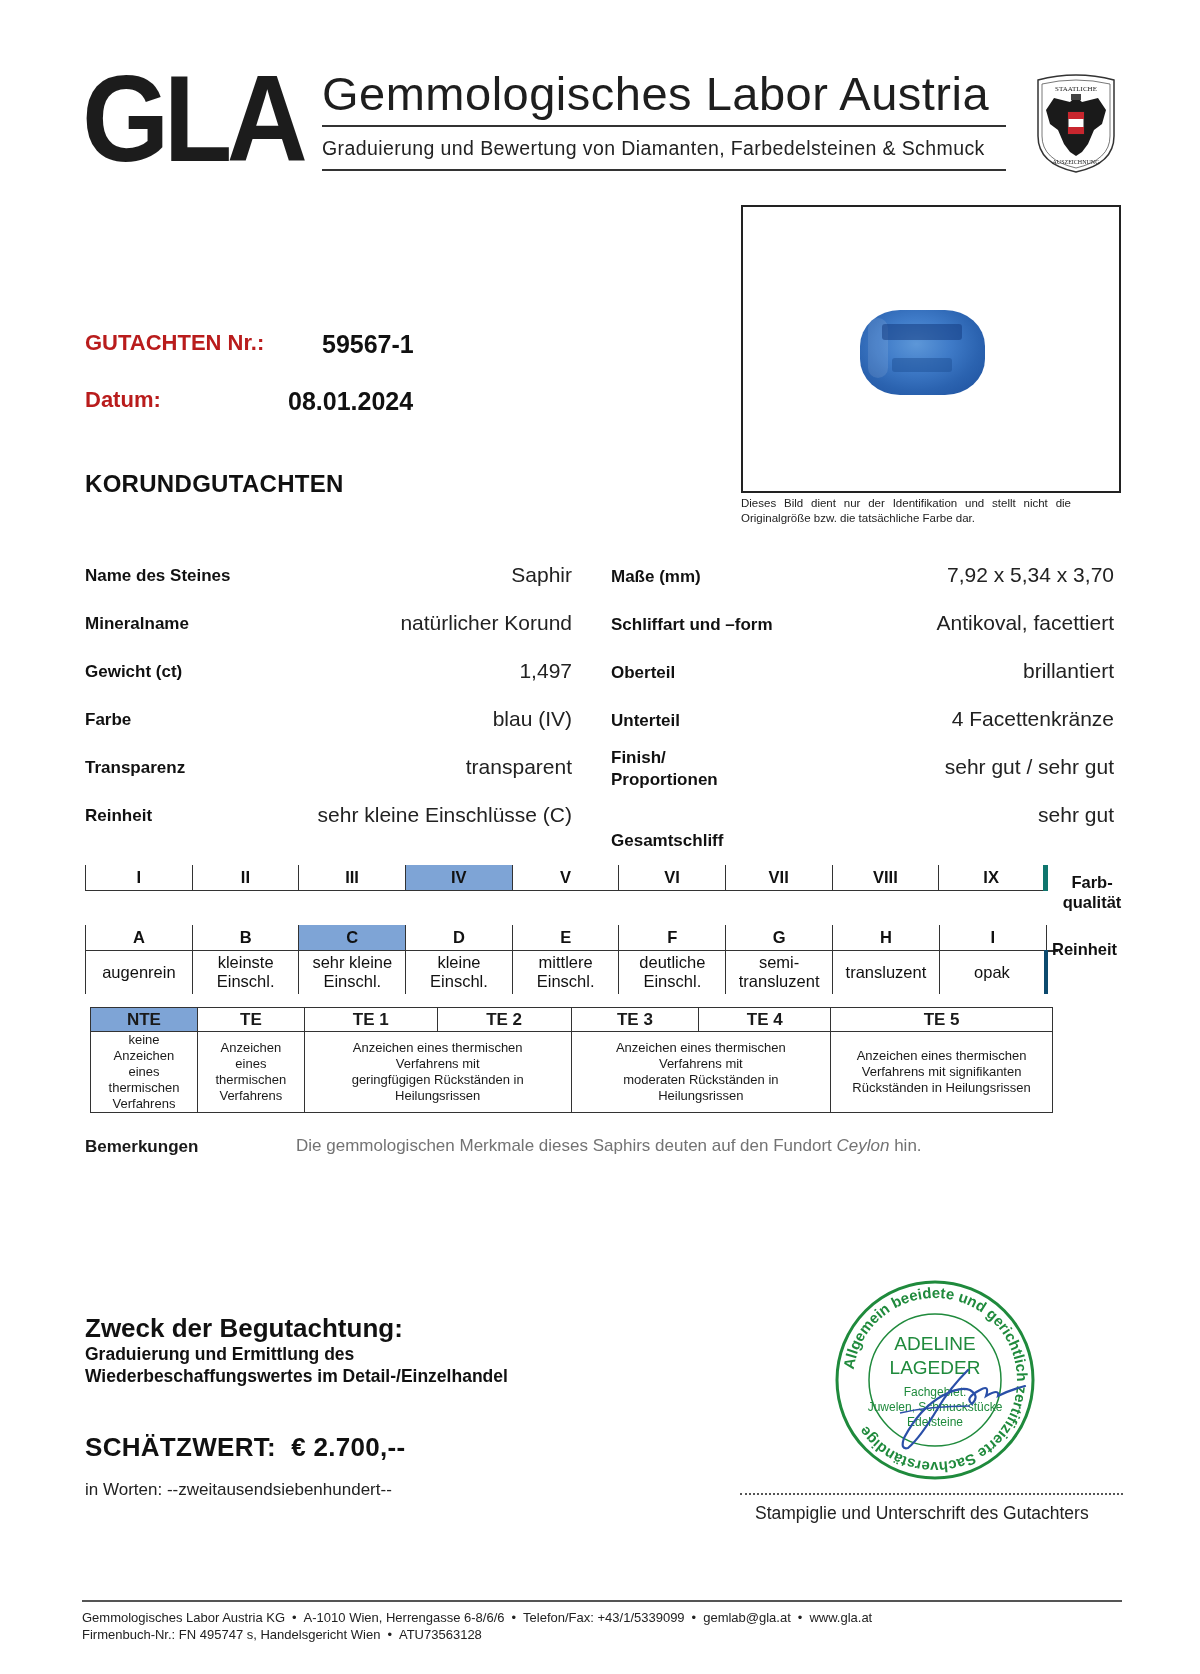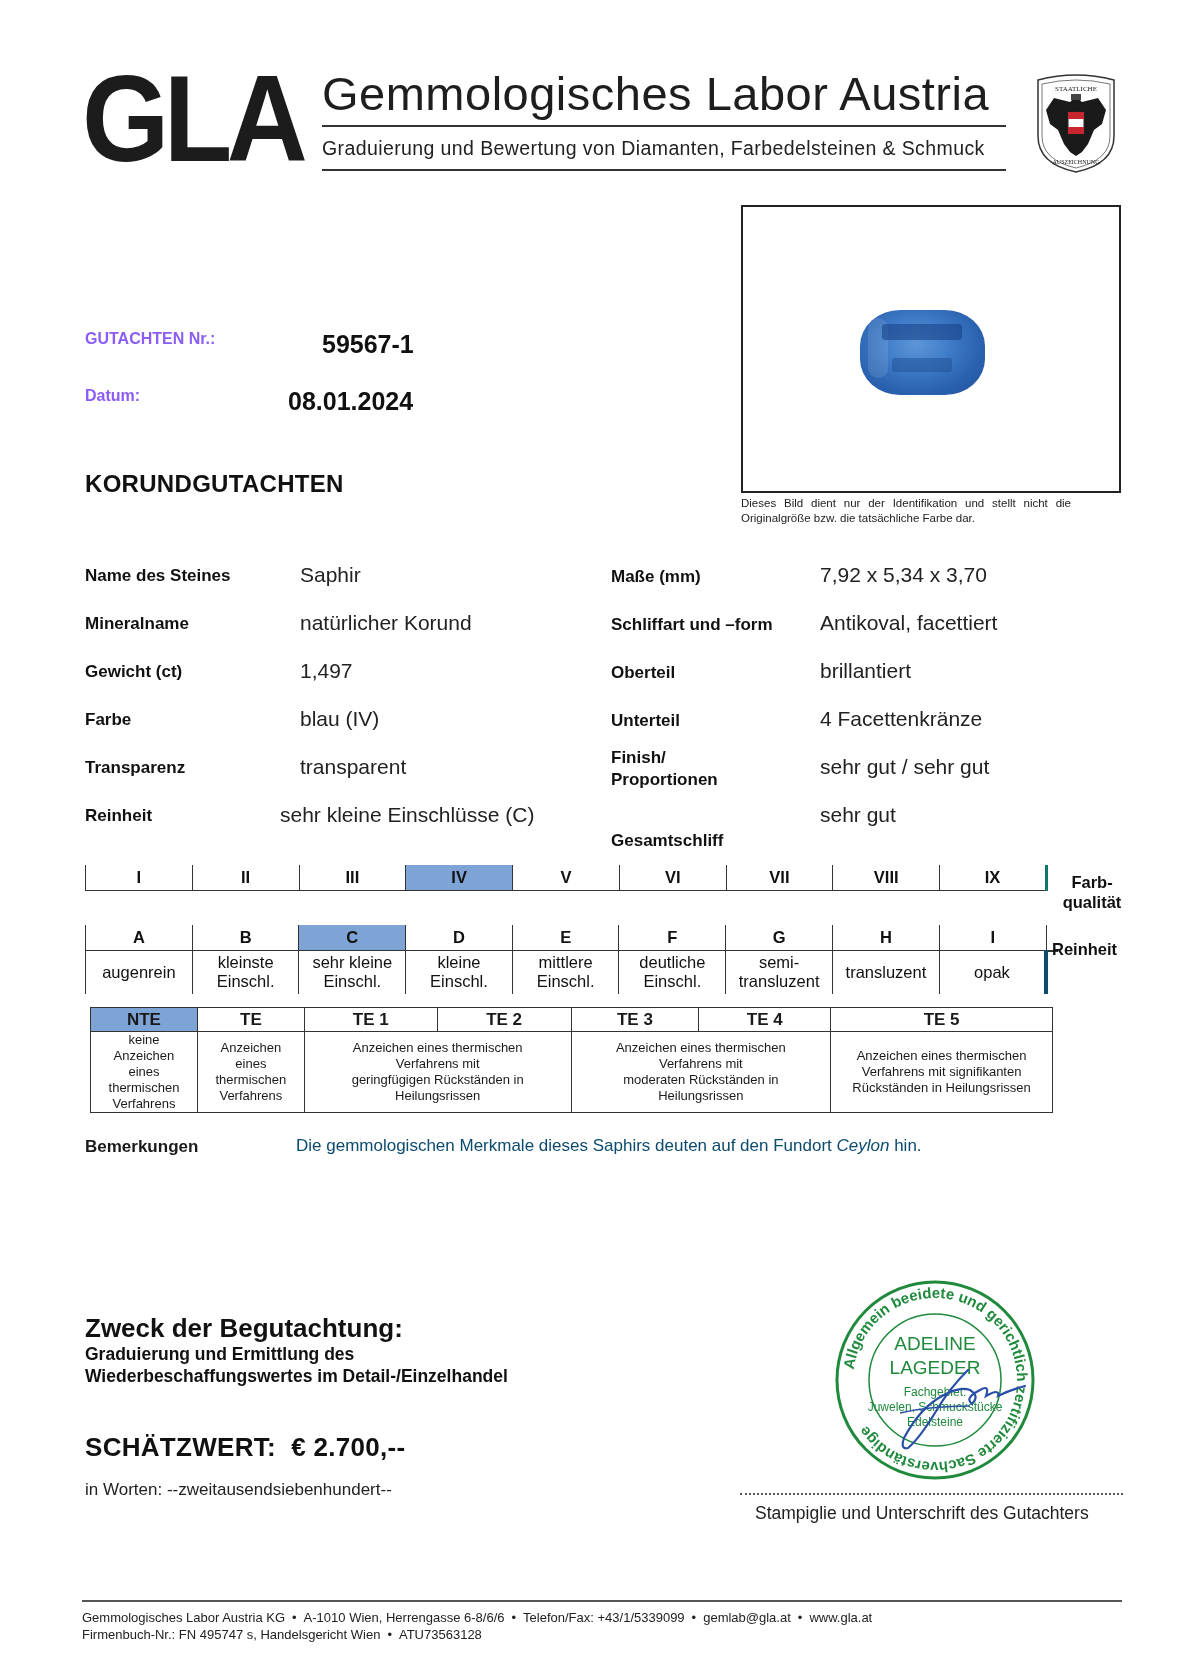--- a/index.html
+++ b/index.html
@@ -9,53 +9,53 @@
 
   
   .logo { left: 82px; top: 58px; font-family: "Liberation Sans", sans-serif; font-weight: bold; font-size: 122px; letter-spacing: -6px; color: #1c1c1c; line-height: 1; transform: scaleX(0.92); transform-origin: left top; }
   .lab-title { left: 322px; top: 66px; font-size: 47px; color: #1e1e1e; letter-spacing: 0.5px; white-space: nowrap; }
   .rule1 { left: 322px; top: 125px; width: 684px; height: 2px; background: #333; }
   .lab-sub { left: 322px; top: 137px; font-size: 19.5px; color: #222; letter-spacing: 0.4px; white-space: nowrap; }
   .rule2 { left: 322px; top: 169px; width: 684px; height: 2px; background: #333; }
   .emblem { left: 1030px; top: 74px; width: 92px; height: 100px; }
 
   
-  .meta-label { font-weight: bold; font-size: 16px; color: #8b5cf6; }
+  .meta-label { font-weight: bold; font-size: 22px; color: #b91c1c; }
   .meta-val { font-weight: bold; font-size: 25px; color: #111; }
   .doc-type { left: 85px; top: 470px; font-weight: bold; font-size: 24px; color: #111; letter-spacing: 0.3px; }
 
   
   .photo-box { left: 741px; top: 205px; width: 380px; height: 288px; border: 2px solid #222; }
   .gem { left: 117px; top: 103px; width: 125px; height: 85px; border-radius: 40px / 36px;
          background: radial-gradient(ellipse at 45% 40%, #5d97d8 0%, #3f7bc8 35%, #2b63b0 65%, #1d4f9c 100%); }
   .gem .facet1 { position: absolute; left: 22px; top: 14px; width: 80px; height: 16px; background: rgba(20,60,130,0.55); border-radius: 3px; }
   .gem .facet2 { position: absolute; left: 32px; top: 48px; width: 60px; height: 14px; background: rgba(30,80,150,0.5); border-radius: 3px; }
   .gem .facet3 { position: absolute; left: 8px; top: 8px; width: 20px; height: 60px; background: rgba(255,255,255,0.10); border-radius: 10px; }
   .photo-caption { left: 741px; top: 496px; width: 330px; font-size: 11.5px; color: #222; line-height: 15px; text-align: justify; }
 
   
   .prop-label { font-weight: bold; font-size: 17px; color: #111; }
-  .prop-val { font-size: 21px; color: #222; text-align: left; }
+  .prop-val { font-size: 21px; color: #222; text-align: right; }
 
   
   .grid-table { border-collapse: collapse; position: absolute; }
   .grid-table td { text-align: center; color: #111; padding: 0; }
   .head-cell { font-weight: bold; font-size: 16.5px; height: 25px; border-left: 1px solid #333; border-bottom: 1.5px solid #333; }
   .body-cell { font-size: 17px; height: 30px; border-left: 1px solid #333; }
   .body-cell.two { font-size: 16.5px; line-height: 19px; height: 44px; }
   .hl { background: #7ea4d6; }
   .side-label { font-weight: bold; font-size: 16.5px; color: #111; }
 
   .te-table { left: 90px; top: 1007px; border-collapse: collapse; position: absolute; border-radius: 24px; }
   .te-table td { border: 1.5px solid #333; text-align: center; }
   .te-head { font-weight: bold; font-size: 17px; height: 24px; }
   .te-body { font-size: 13px; line-height: 16px; height: 80px; vertical-align: middle; }
 
   .remarks-label { left: 85px; top: 1137px; font-weight: bold; font-size: 17px; }
-  .remarks-text { left: 296px; top: 1136px; font-size: 17px; color: #0c4a6e; text-align: right; }
+  .remarks-text { left: 296px; top: 1136px; font-size: 17px; color: #737373; text-align: right; }
   .remarks-text i { font-style: italic; }
 
   .purpose-title { left: 85px; top: 1313px; font-weight: bold; font-size: 26px; color: #111; }
   .purpose-line { left: 85px; font-weight: bold; font-size: 17.5px; color: #111; }
   .value-line { left: 85px; top: 1432px; font-weight: bold; font-size: 26px; color: #111; letter-spacing: 0.3px; }
   .words-line { left: 85px; top: 1480px; font-size: 17px; color: #222; }
 
   
   .stamp { left: 830px; top: 1278px; width: 210px; height: 205px; }
   .sig-dots { left: 740px; top: 1493px; width: 383px; border-top: 2px dotted #555; }
@@ -147,21 +147,21 @@
   <tbody>
       <tr>
     <td class="head-cell" style="width:107px;">I</td>
     <td class="head-cell" style="width:107px;">II</td>
     <td class="head-cell" style="width:107px;">III</td>
     <td class="head-cell hl" style="width:107px;">IV</td>
     <td class="head-cell" style="width:107px;">V</td>
     <td class="head-cell" style="width:107px;">VI</td>
     <td class="head-cell" style="width:107px;">VII</td>
     <td class="head-cell" style="width:107px;">VIII</td>
-    <td class="head-cell" style="width:107px; border-right:3px solid #0f766e;">IX</td>
+    <td class="head-cell" style="width:107px; border-right:5px solid #0f766e;">IX</td>
   </tr>
 </tbody>
   </table>
 <div class="abs side-label" style="left:1057px; top:873px; text-align:center; width:70px;">Farb-</div>
 <div class="abs side-label" style="left:1057px; top:893px; text-align:center; width:70px;">qualität</div>
 
 <table class="grid-table" style="left:85px; top:925px; width:963px;">
   <tbody>
       <tr>
     <td class="head-cell" style="width:107px;">A</td>

